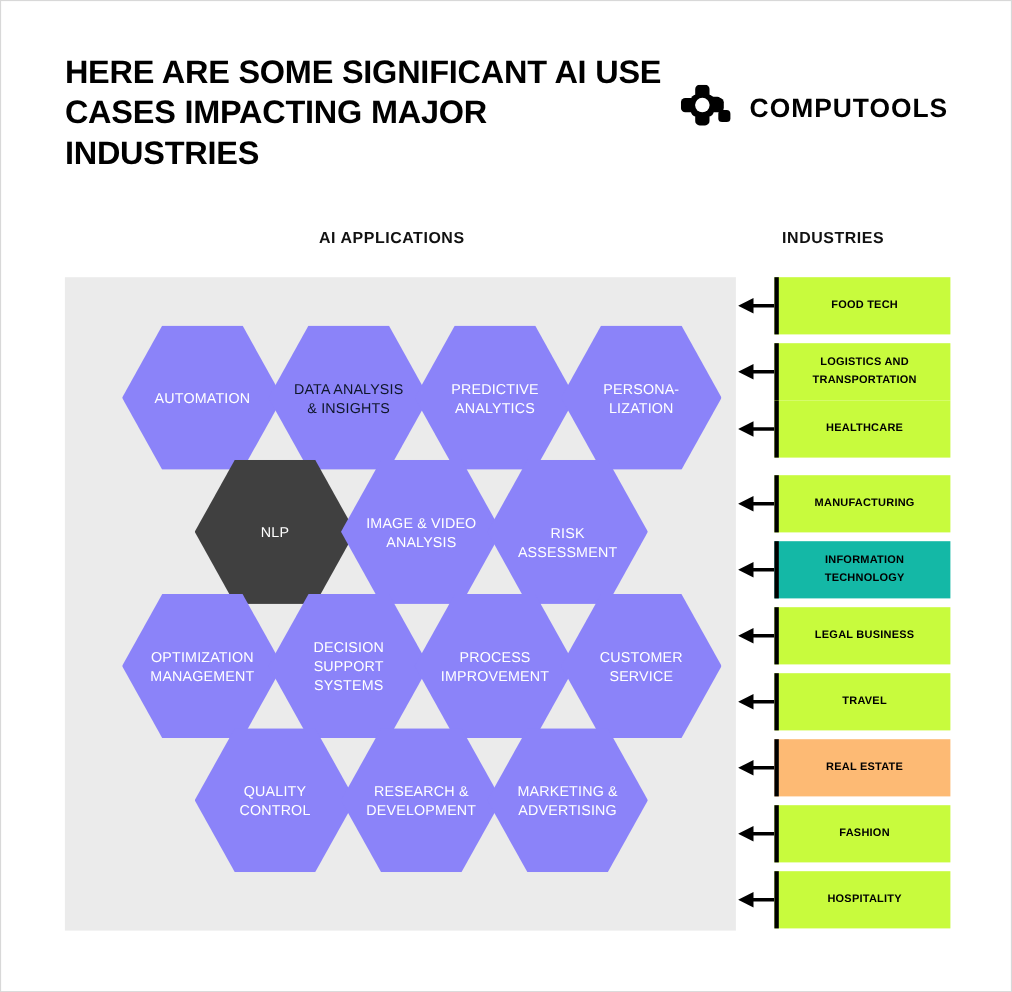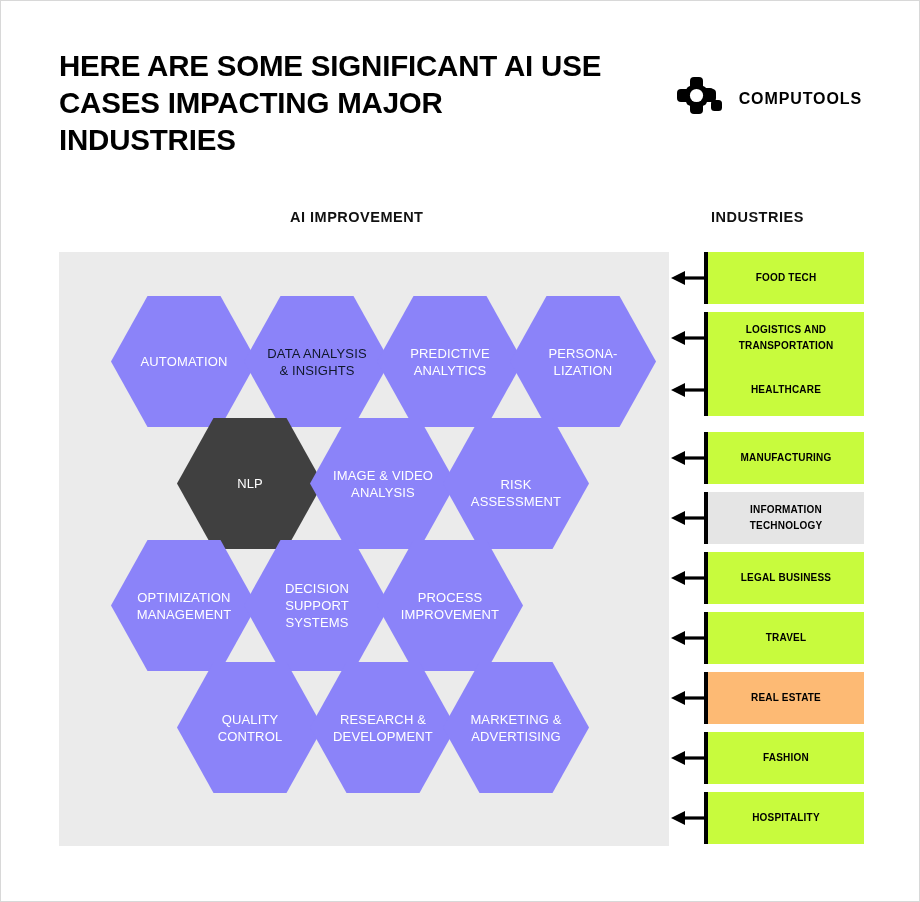--- a/index.html
+++ b/index.html
@@ -42,21 +42,21 @@
     display: flex;
     align-items: center;
     gap: 14px;
   }
   #brand-mark {
     width: 48px;
     height: 44px;
     display: block;
   }
   #brand-name {
-    font-size: 16px;
+    font-size: 24px;
     font-weight: bold;
     letter-spacing: 0.9px;
     color: #000000;
   }
 
   
   .col-heading {
     position: absolute;
     font-size: 14.5px;
     font-weight: bold;
@@ -159,21 +159,21 @@
           <rect x="34" y="23" width="11" height="11" rx="3.5"></rect>
           <rect x="9" y="9" width="21" height="20" rx="5"></rect>
           <rect x="24" y="11" width="13" height="13" rx="4"></rect>
         </g>
         <circle cx="19.5" cy="18.5" r="6.6" fill="#ffffff"></circle>
       </svg>
     </span>
     <span id="brand-name">COMPUTOOLS</span>
   </div>
 
-  <div class="col-heading" id="heading-applications">AI IMPROVEMENT</div>
+  <div class="col-heading" id="heading-applications">AI APPLICATIONS</div>
   <div class="col-heading" id="heading-industries">INDUSTRIES</div>
 
   <div id="hex-panel">
       <div class="hex" style="left: 52px; top: 44px; background: rgb(139, 131, 249);">
         <div class="hex-label" style="color: rgb(255, 255, 255);">AUTOMATION</div>
       </div>
       <div class="hex" style="left: 185px; top: 44px; background: rgb(139, 131, 249);">
         <div class="hex-label" style="color: #0f172a;">DATA ANALYSIS
 &amp; INSIGHTS</div>
       </div>
@@ -202,20 +202,24 @@
       </div>
       <div class="hex" style="left: 185px; top: 288px; background: rgb(139, 131, 249);">
         <div class="hex-label" style="color: rgb(255, 255, 255);">DECISION
 SUPPORT
 SYSTEMS</div>
       </div>
       <div class="hex" style="left: 318px; top: 288px; background: rgb(139, 131, 249);">
         <div class="hex-label" style="color: rgb(255, 255, 255);">PROCESS
 IMPROVEMENT</div>
       </div>
+      <div class="hex" style="left: 451px; top: 288px; background: rgb(139, 131, 249);">
+        <div class="hex-label" style="color: rgb(255, 255, 255);">CUSTOMER
+SERVICE</div>
+      </div>
       <div class="hex" style="left: 118px; top: 410px; background: rgb(139, 131, 249);">
         <div class="hex-label" style="color: rgb(255, 255, 255);">QUALITY
 CONTROL</div>
       </div>
       <div class="hex" style="left: 251px; top: 410px; background: rgb(139, 131, 249);">
         <div class="hex-label" style="color: rgb(255, 255, 255);">RESEARCH &amp;
 DEVELOPMENT</div>
       </div>
       <div class="hex" style="left: 384px; top: 410px; background: rgb(139, 131, 249);">
         <div class="hex-label" style="color: rgb(255, 255, 255);">MARKETING &amp;
@@ -269,21 +273,21 @@
           <div class="industry-label" style="color: rgb(0, 0, 0);">MANUFACTURING</div>
         </div>
       </div>
       <div class="industry-row" style="top: 240px;">
         <span class="arrow">
           <svg width="33" height="52" viewBox="0 0 33 52" xmlns="http://www.w3.org/2000/svg">
             <line x1="12" y1="26" x2="33" y2="26" stroke="#000000" stroke-width="3.2"></line>
             <polygon points="0,26 14,19 14,33" fill="#000000"></polygon>
           </svg>
         </span>
-        <div class="industry-box" style="background: #e5e5e5;">
+        <div class="industry-box" style="background: #14b8a6;">
           <div class="industry-label" style="color: rgb(0, 0, 0);">INFORMATION
 TECHNOLOGY</div>
         </div>
       </div>
       <div class="industry-row" style="top: 300px;">
         <span class="arrow">
           <svg width="33" height="52" viewBox="0 0 33 52" xmlns="http://www.w3.org/2000/svg">
             <line x1="12" y1="26" x2="33" y2="26" stroke="#000000" stroke-width="3.2"></line>
             <polygon points="0,26 14,19 14,33" fill="#000000"></polygon>
           </svg>

